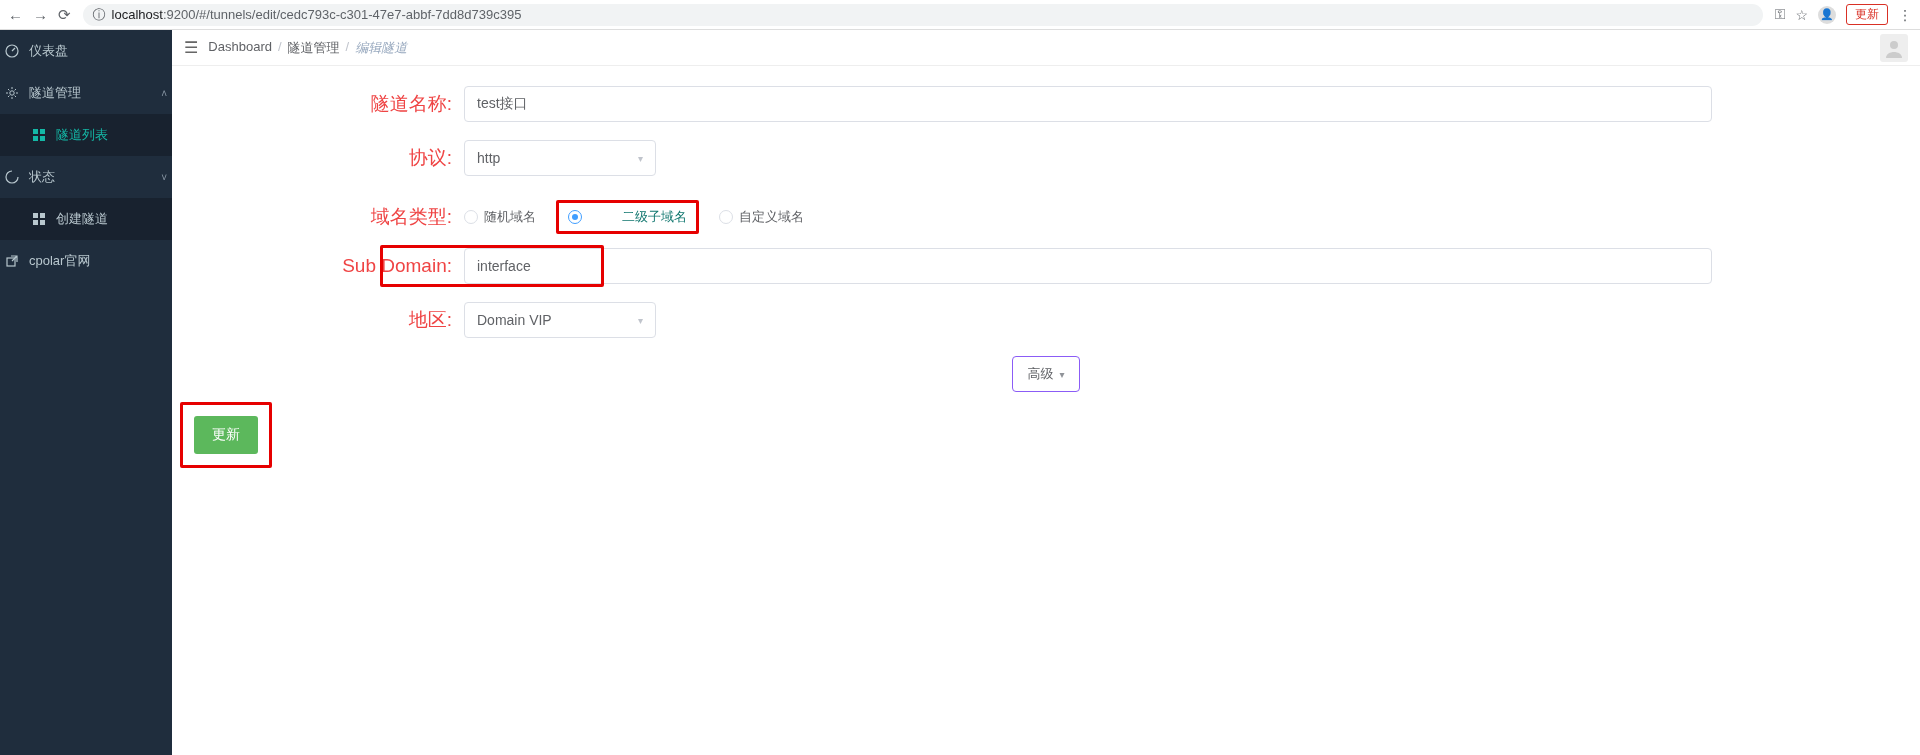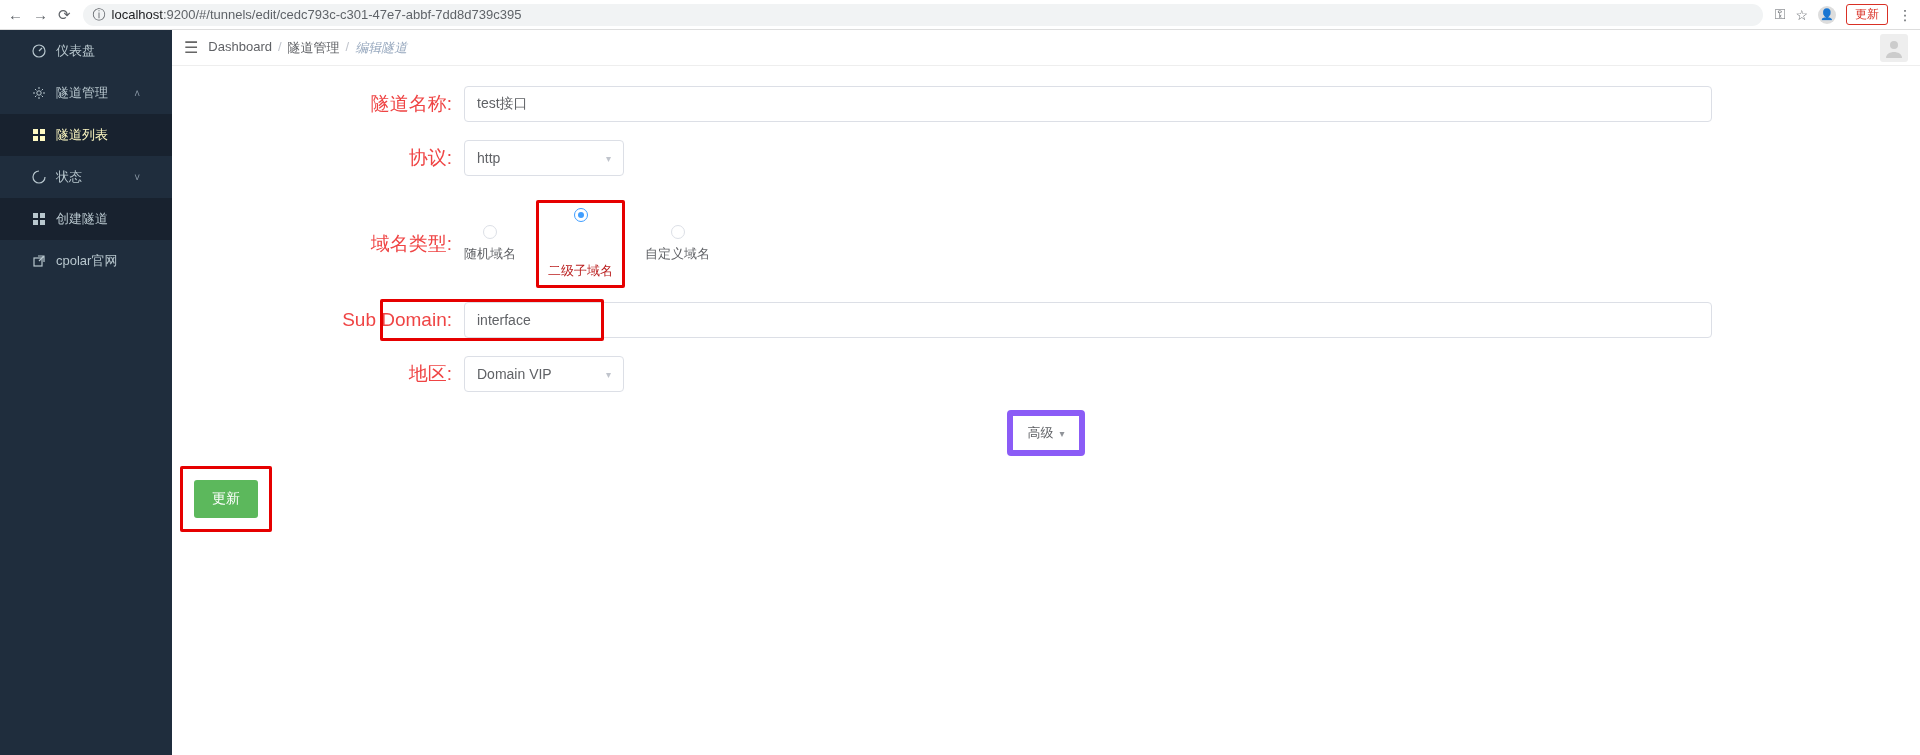--- a/index.html
+++ b/index.html
@@ -12,52 +12,52 @@
 .url-bar { flex: 1; display: flex; align-items: center; height: 22px; background: #f1f3f4; border-radius: 12px; padding: 0 10px; font-size: 13px; color: #5f6368; gap: 6px; }
 .url-bar .url-text { color: #202124; }
 .url-bar .host { color: #202124; }
 .url-bar .path { color: #5f6368; }
 .right-icons { display: flex; gap: 10px; align-items: center; color: #5f6368; }
 .btn-update { border: 1px solid #d93025; color: #d93025; background: #fff; border-radius: 3px; padding: 1px 8px; font-size: 12px; cursor: pointer; }
 
 
 .app { display: flex; height: calc(755px - 30px); }
 .sidebar { width: 172px; background: #1f2d3d; color: #b8c7ce; display: flex; flex-direction: column; font-size: 13px; }
-.side-item { display: flex; align-items: center; padding: 0 32px; height: 42px; cursor: pointer; gap: 10px; }
+.side-item { display: flex; align-items: center; padding: 0 5px; height: 42px; cursor: pointer; gap: 10px; }
 .side-item .icon { width: 14px; display: inline-flex; justify-content: center; }
-.side-item.active { background: #111a26; color: #fef9c3; }
+.side-item.active { background: #111a26; color: #14b8a6; }
 .side-item.sub { padding-left: 32px; background: #18222f; }
 .side-item .chev { margin-left: auto; font-size: 10px; color: #8a98a6; }
 
 .main { flex: 1; display: flex; flex-direction: column; }
 .topbar { display: flex; align-items: center; height: 36px; border-bottom: 1px solid #eee; padding: 0 12px; gap: 10px; }
 .hamburger { font-size: 16px; cursor: pointer; color: #666; }
 .breadcrumb { display: flex; gap: 6px; font-size: 13px; color: #606266; }
 .breadcrumb .sep { color: #c0c4cc; }
 .breadcrumb .cur { color: #97a8be; font-style: italic; }
 .avatar { width: 28px; height: 28px; border-radius: 3px; background: #eee; margin-left: auto; display: flex; align-items: center; justify-content: center; color: #bbb; }
 
 .content { flex: 1; padding: 20px 12px; overflow: auto; }
 .form-row { display: flex; align-items: center; margin-bottom: 18px; }
 .form-label { width: 280px; text-align: right; padding-right: 12px; color: #ef4444; font-size: 19px; }
 .form-control { flex: 1; max-width: 1248px; }
 .input, .select { width: 100%; height: 36px; border: 1px solid #dcdfe6; border-radius: 4px; padding: 0 12px; font-size: 14px; color: #606266; background: #fff; }
 .select { display: flex; align-items: center; justify-content: space-between; cursor: pointer; }
 .select .caret { color: #c0c4cc; font-size: 10px; }
-.select.small { width: 160px; }
+.select.small { width: 192px; }
 
 .radio-group { display: flex; gap: 24px; align-items: center; }
-.radio { display: flex; align-items: center; gap: 6px; cursor: pointer; font-size: 13px; color: #606266; flex-direction: column; }
+.radio { display: flex; align-items: center; gap: 6px; cursor: pointer; font-size: 13px; color: #606266; }
 .radio .dot { width: 14px; height: 14px; border: 1px solid #dcdfe6; border-radius: 50%; display: inline-flex; align-items: center; justify-content: center; }
-.radio.checked { color: #b91c1c; gap: 40px; }
+.radio.checked { color: #0f766e; gap: 40px; }
 .radio.checked .dot { border-color: #409eff; }
 .radio.checked .dot::after { content: ""; width: 6px; height: 6px; background: #409eff; border-radius: 50%; }
 
 .advanced-wrap { display: flex; justify-content: center; margin: 6px 0 24px; }
-.adv-btn { border: 6px solid #8b5cf6; border-radius: 4px; padding: 8px 14px; font-size: 13px; color: #606266; background: #fff; cursor: pointer; display: flex; gap: 6px; align-items: center; }
+.adv-btn { border: 1px solid #8b5cf6; border-radius: 4px; padding: 8px 14px; font-size: 13px; color: #606266; background: #fff; cursor: pointer; display: flex; gap: 6px; align-items: center; }
 .adv-btn .caret { font-size: 10px; color: #909399; }
 
 .submit-btn { background: #5cb85c; color: #fff; border: none; border-radius: 3px; padding: 10px 18px; font-size: 14px; cursor: pointer; }
 
 .hl-red { position: relative; }
 .hl-red::before { content:""; position:absolute; inset:-10px; border:3px solid #e60000; border-radius:2px; pointer-events:none; }
 
 .hl-red-tight::before { inset:-4px; }
 
 svg { display: block; }

